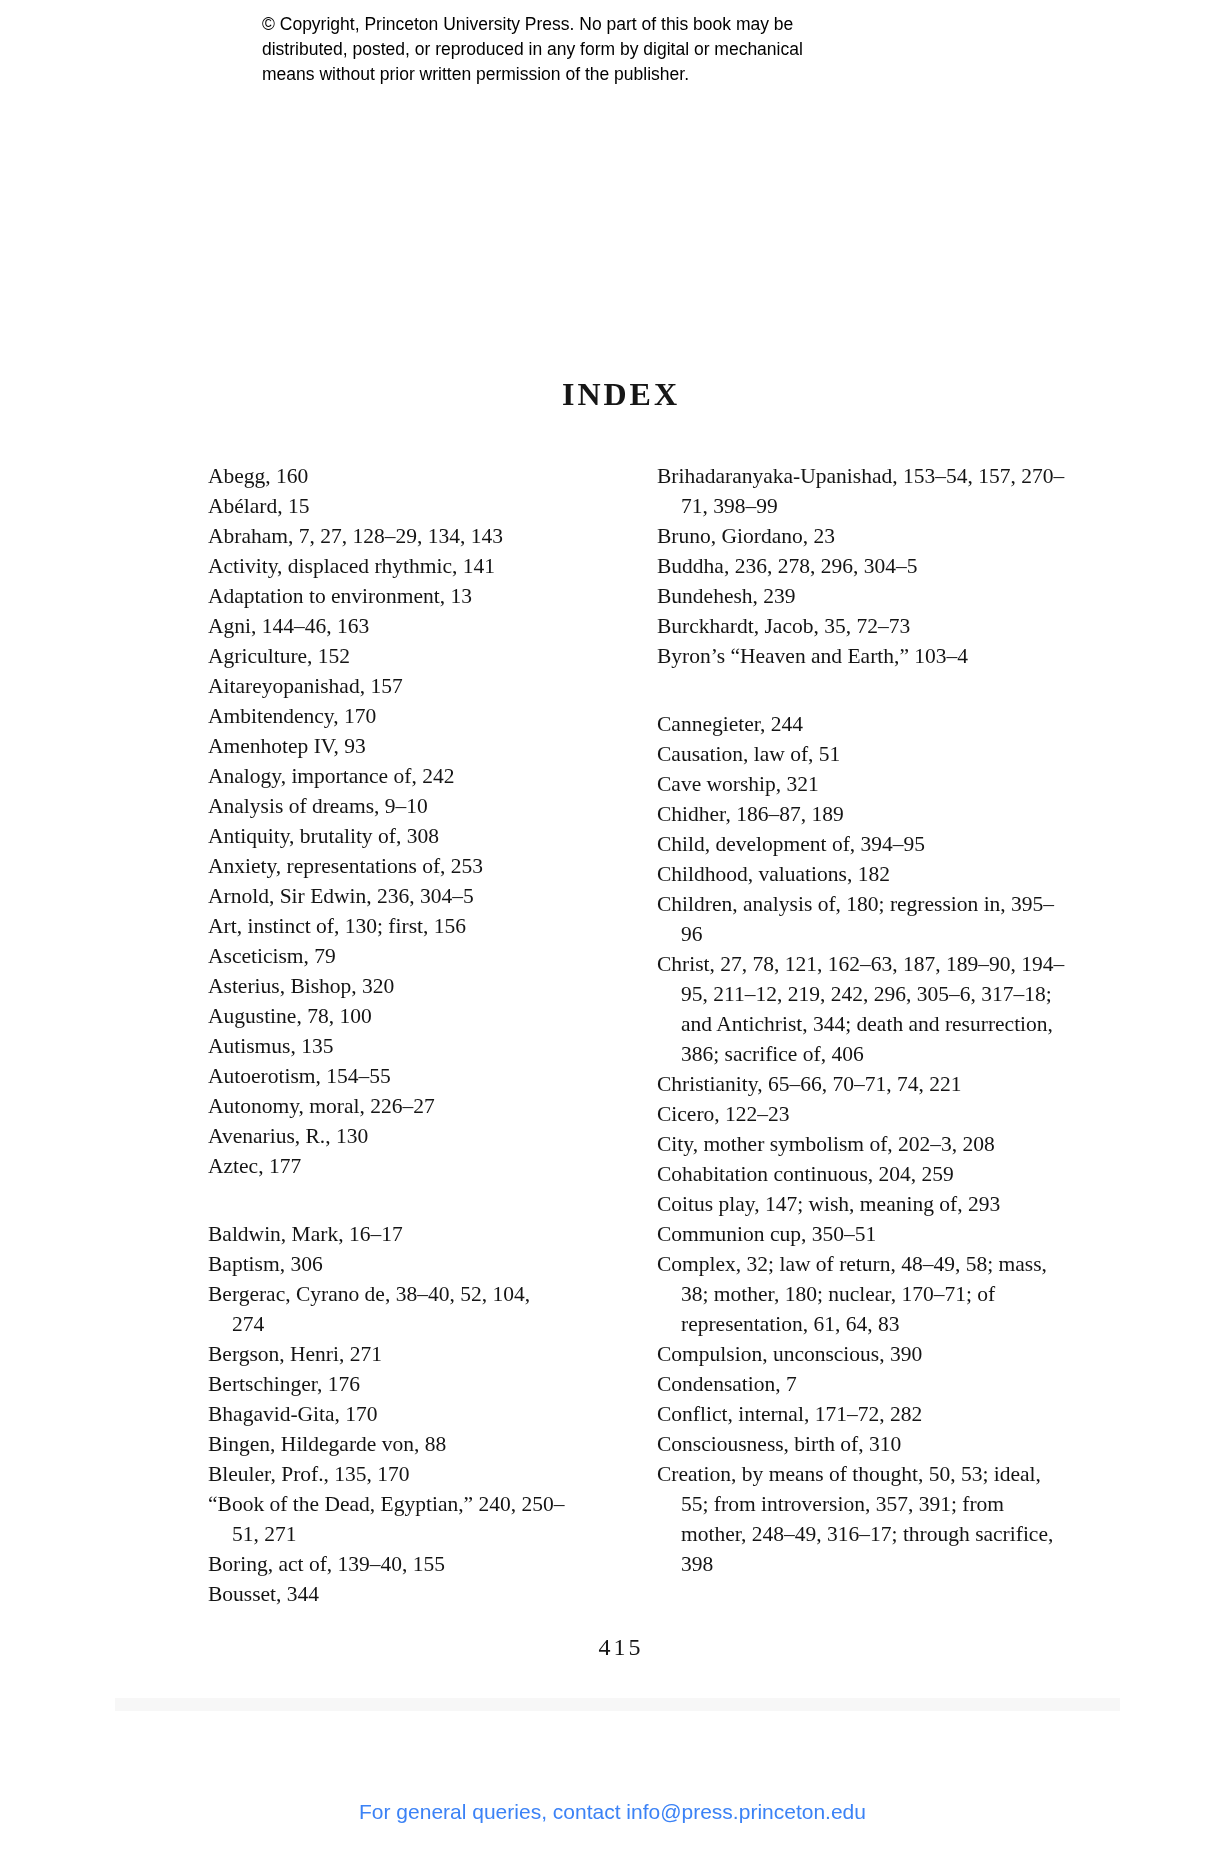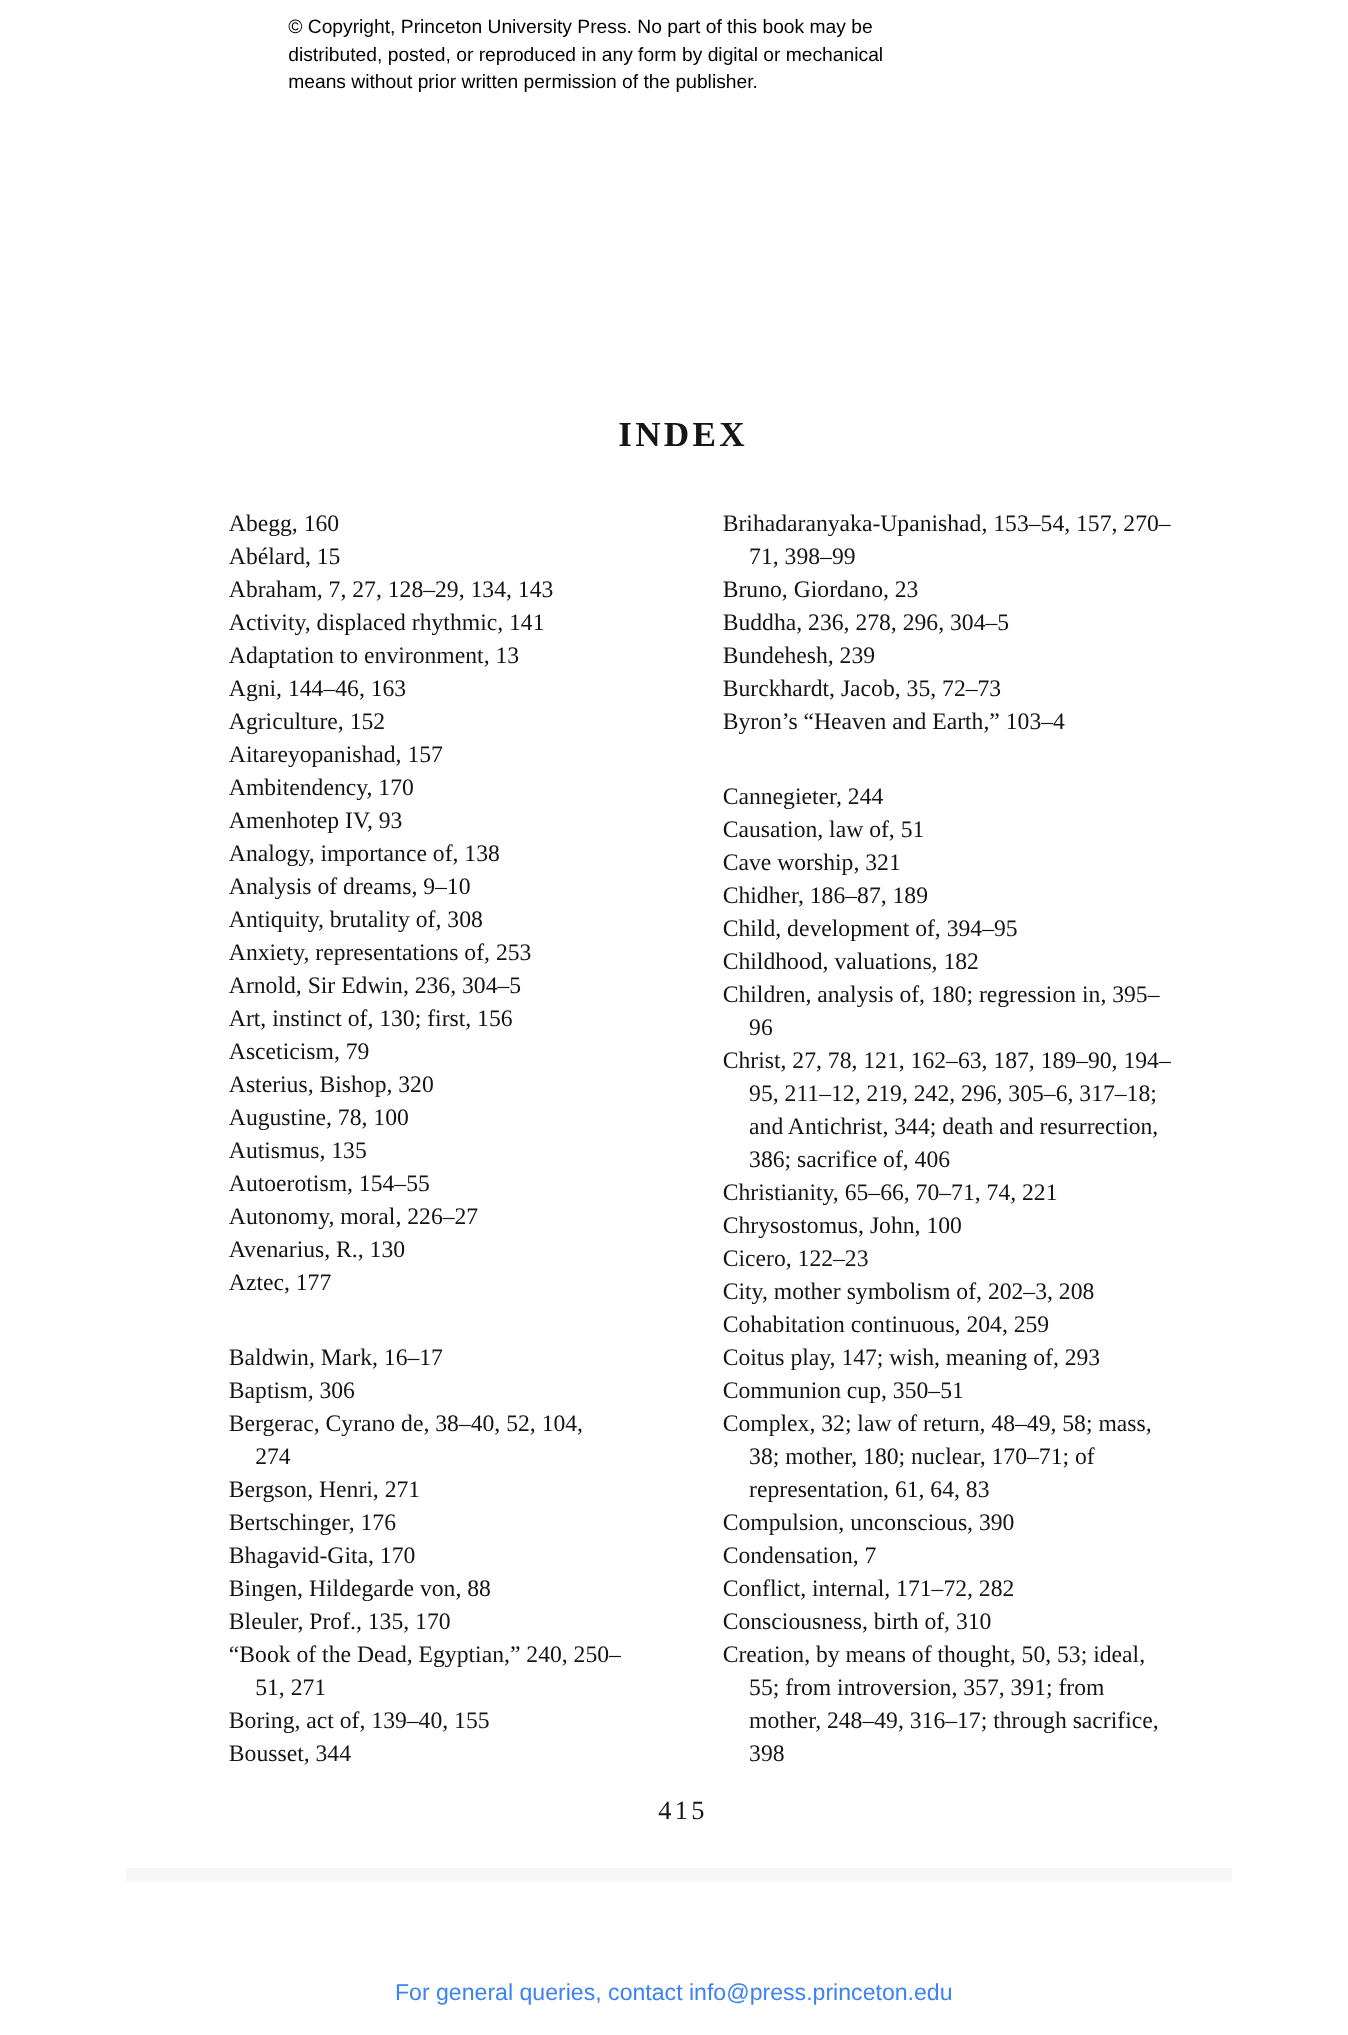--- a/index.html
+++ b/index.html
@@ -85,21 +85,21 @@
         <div class="entry">Abegg, 160</div>
         <div class="entry">Abélard, 15</div>
         <div class="entry">Abraham, 7, 27, 128–29, 134, 143</div>
         <div class="entry">Activity, displaced rhythmic, 141</div>
         <div class="entry">Adaptation to environment, 13</div>
         <div class="entry">Agni, 144–46, 163</div>
         <div class="entry">Agriculture, 152</div>
         <div class="entry">Aitareyopanishad, 157</div>
         <div class="entry">Ambitendency, 170</div>
         <div class="entry">Amenhotep IV, 93</div>
-        <div class="entry">Analogy, importance of, 138</div>
+        <div class="entry">Analogy, importance of, 242</div>
         <div class="entry">Analysis of dreams, 9–10</div>
         <div class="entry">Antiquity, brutality of, 308</div>
         <div class="entry">Anxiety, representations of, 253</div>
         <div class="entry">Arnold, Sir Edwin, 236, 304–5</div>
         <div class="entry">Art, instinct of, 130; first, 156</div>
         <div class="entry">Asceticism, 79</div>
         <div class="entry">Asterius, Bishop, 320</div>
         <div class="entry">Augustine, 78, 100</div>
         <div class="entry">Autismus, 135</div>
         <div class="entry">Autoerotism, 154–55</div>
@@ -133,21 +133,20 @@
       <div class="group">
         <div class="entry">Cannegieter, 244</div>
         <div class="entry">Causation, law of, 51</div>
         <div class="entry">Cave worship, 321</div>
         <div class="entry">Chidher, 186–87, 189</div>
         <div class="entry">Child, development of, 394–95</div>
         <div class="entry">Childhood, valuations, 182</div>
         <div class="entry">Children, analysis of, 180; regression in, 395–96</div>
         <div class="entry">Christ, 27, 78, 121, 162–63, 187, 189–90, 194–95, 211–12, 219, 242, 296, 305–6, 317–18; and Antichrist, 344; death and resurrection, 386; sacrifice of, 406</div>
         <div class="entry">Christianity, 65–66, 70–71, 74, 221</div>
-        <div class="entry">Chrysostomus, John, 100</div>
         <div class="entry">Cicero, 122–23</div>
         <div class="entry">City, mother symbolism of, 202–3, 208</div>
         <div class="entry">Cohabitation continuous, 204, 259</div>
         <div class="entry">Coitus play, 147; wish, meaning of, 293</div>
         <div class="entry">Communion cup, 350–51</div>
         <div class="entry">Complex, 32; law of return, 48–49, 58; mass, 38; mother, 180; nuclear, 170–71; of representation, 61, 64, 83</div>
         <div class="entry">Compulsion, unconscious, 390</div>
         <div class="entry">Condensation, 7</div>
         <div class="entry">Conflict, internal, 171–72, 282</div>
         <div class="entry">Consciousness, birth of, 310</div>

